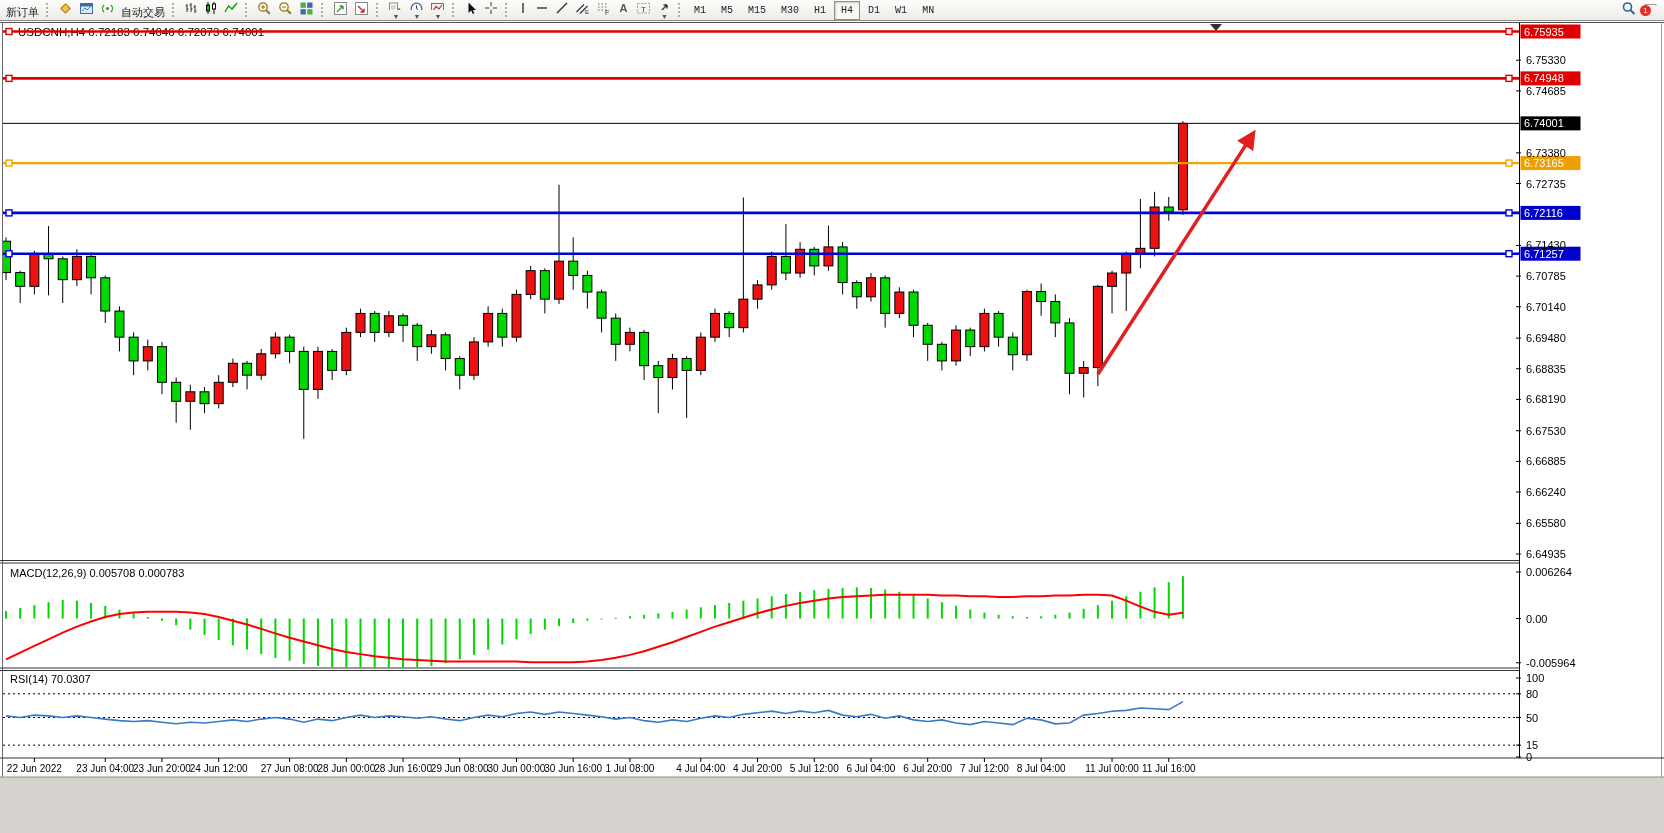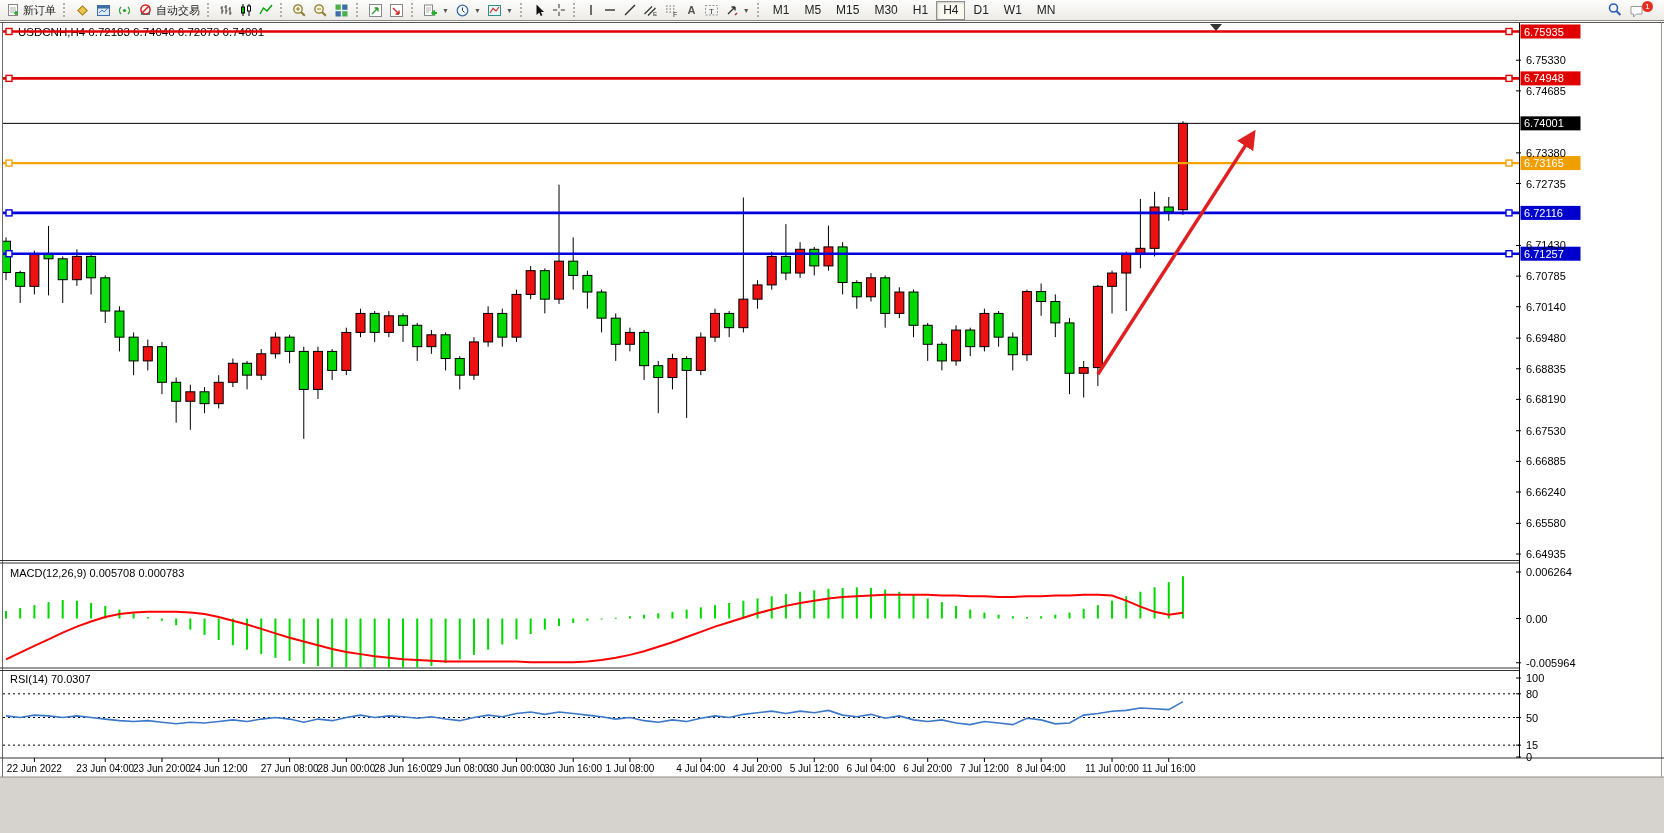--- a/index.html
+++ b/index.html
@@ -2,25 +2,25 @@
 <html><head>
 <meta charset="utf-8">
 <style>
   html,body{margin:0;padding:0;width:1664px;height:833px;overflow:hidden;
     background:#d6d3ce;font-family:"Liberation Sans",sans-serif;}
   
   .toolbar{position:absolute;top:0;left:0;width:1664px;height:21px;z-index:5;
     background:linear-gradient(#fdfdfc,#ecebe7);border-bottom:1px solid #8f8c86;
     display:flex;align-items:center;padding:0 3px;box-sizing:border-box;}
   .tb{height:19px;display:flex;align-items:center;padding:0 3px;gap:3px;
-    font-size:11px;color:#1a1a1a;cursor:default;white-space:nowrap;}
+    font-size:11px;color:#1a1a1a;cursor:default;white-space:nowrap;flex-direction:column;}
   .grip{width:3px;height:14px;border-left:2px dotted #b3afa7;margin:0 4px;}
   .caret{font-size:7px;color:#555;margin-left:1px;}
-  .tf-btn{padding:0 6px;height:17px;line-height:17px;font-size:12px;color:#222;
-    border:1px solid transparent;cursor:default;}
+  .tf-btn{padding:0 6px;height:17px;line-height:17px;font-size:10px;color:#222;
+    border:1px solid transparent;cursor:default;font-family:Liberation Mono, monospace;}
   .tf-btn.active{background:#fbfaf0;border:1px solid #8f8f8f;
     box-shadow:inset 1px 1px 2px rgba(0,0,0,.18);}
   .spacer{flex:1;}
   .badge{position:relative;left:-5px;top:-4px;background:#e33022;color:#fff;
     border-radius:50%;width:11px;height:11px;font-size:8px;line-height:11px;
     text-align:center;display:inline-block;}
   
   #chart-svg{position:absolute;top:0;left:0;}
   #chart-svg text{font-family:"Liberation Sans",sans-serif;}
 </style>

